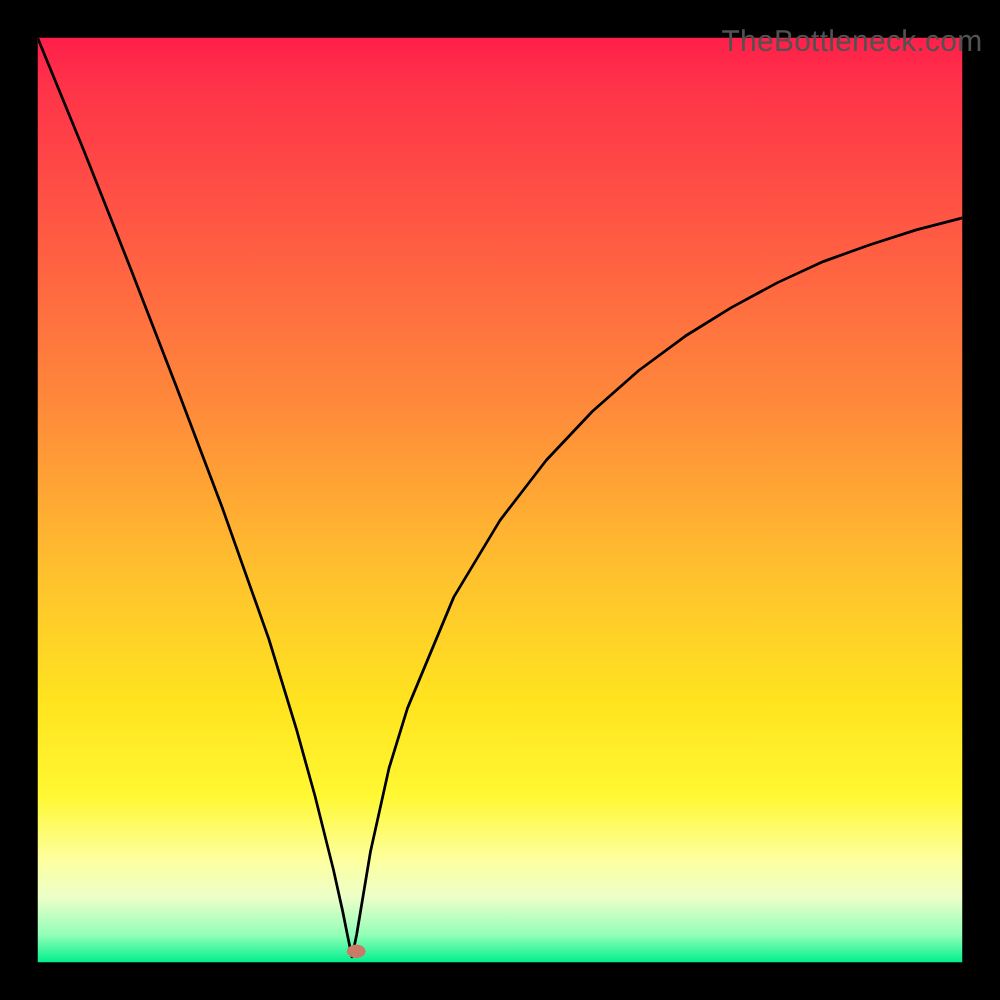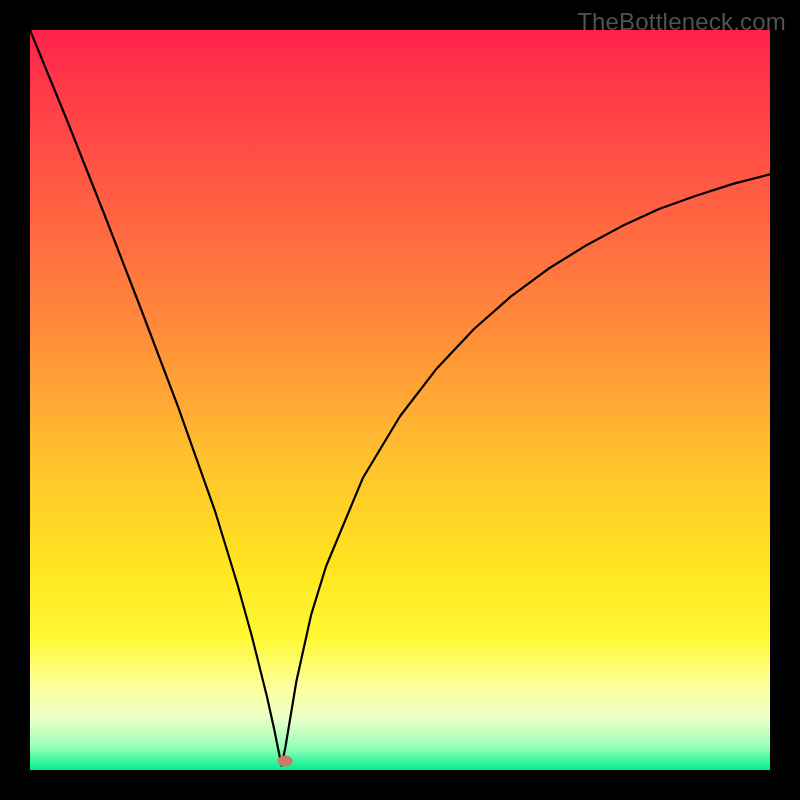--- a/index.html
+++ b/index.html
@@ -12,21 +12,21 @@
     font-family: Arial, Helvetica, sans-serif;
   }
   .frame {
     position: relative;
     width: 800px;
     height: 800px;
     background: #000;
   }
   .watermark {
     position: absolute;
-    top: 8px;
+    top: 20px;
     right: 14px;
     color: #525252;
     font-size: 24px;
     font-weight: 400;
     letter-spacing: 0.2px;
     z-index: 10;
   }
   .plot-area {
     position: absolute;
     left: 30px;

